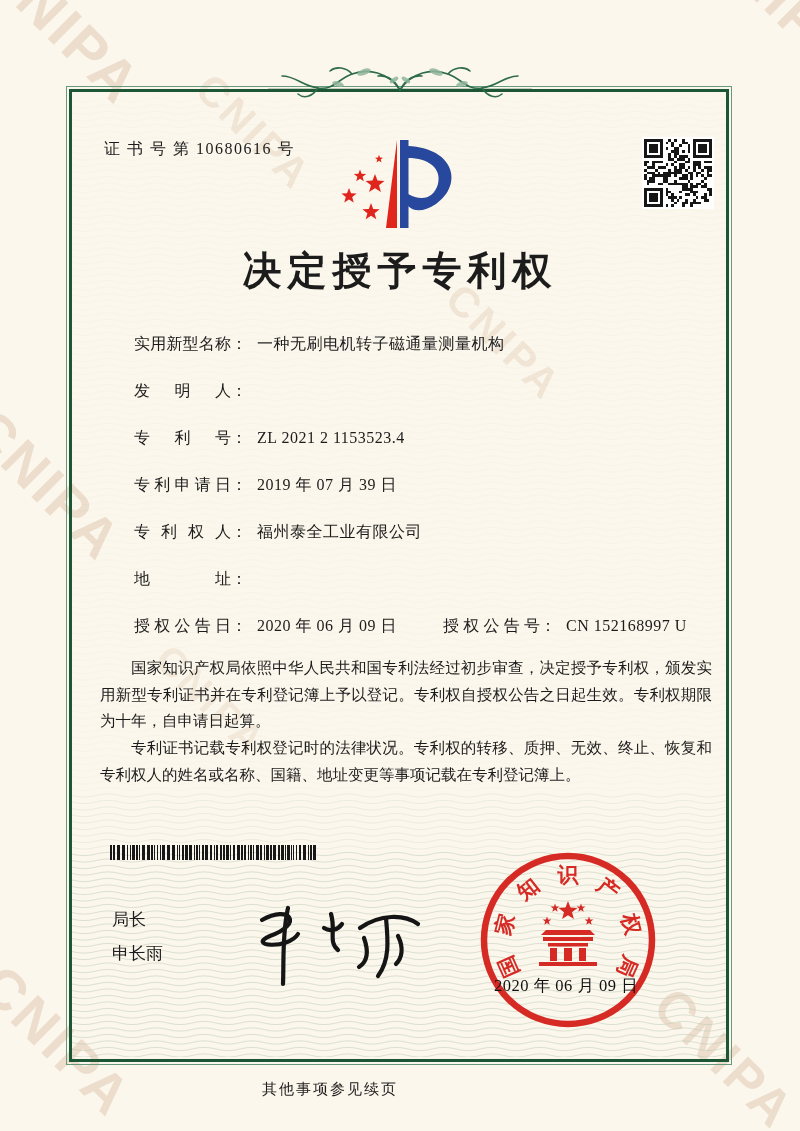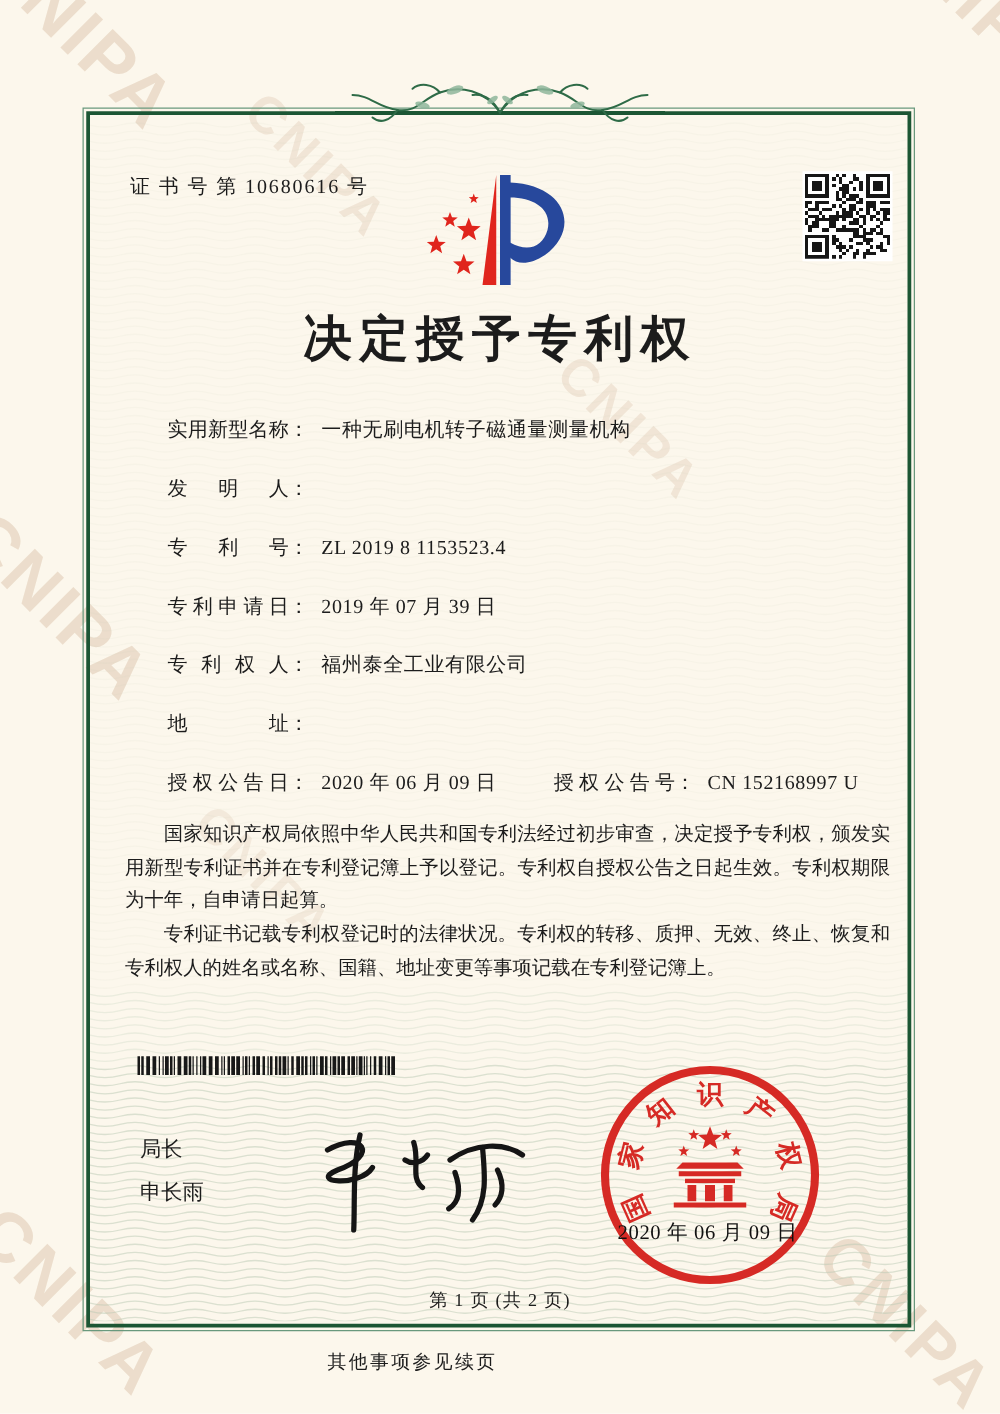--- a/index.html
+++ b/index.html
@@ -485,21 +485,21 @@
         <span class="fcolon">：</span>
         <span class="fvalue">一种无刷电机转子磁通量测量机构</span>
     </div>
     <div class="frow">
       <span class="flabel">发明人</span>
         <span class="fcolon">：</span>
     </div>
     <div class="frow">
       <span class="flabel">专利号</span>
         <span class="fcolon">：</span>
-        <span class="fvalue">ZL 2019 8 1153523.4</span>
+        <span class="fvalue">ZL 2021 2 1153523.4</span>
     </div>
     <div class="frow">
       <span class="flabel">专利申请日</span>
         <span class="fcolon">：</span>
         <span class="fvalue">2019 年 07 月 39 日</span>
     </div>
     <div class="frow">
       <span class="flabel">专利权人</span>
         <span class="fcolon">：</span>
         <span class="fvalue">福州泰全工业有限公司</span>
@@ -560,16 +560,15 @@
         <rect x="66" y="88" width="50" height="4"></rect>
         <rect x="71" y="94" width="40" height="3.5"></rect>
         <rect x="73" y="99" width="7" height="13"></rect>
         <rect x="87" y="99" width="8" height="13"></rect>
         <rect x="102" y="99" width="7" height="13"></rect>
         <rect x="62" y="113" width="58" height="4"></rect>
       </g>
     </svg>
   <div class="seal-date">2020 年 06 月 09 日</div>
 
-  <div class="page-num">第 1 页 (共 2 页)</div>
   <div class="cont-note">其他事项参见续页</div>
 
 </div>
 
 </body></html>

